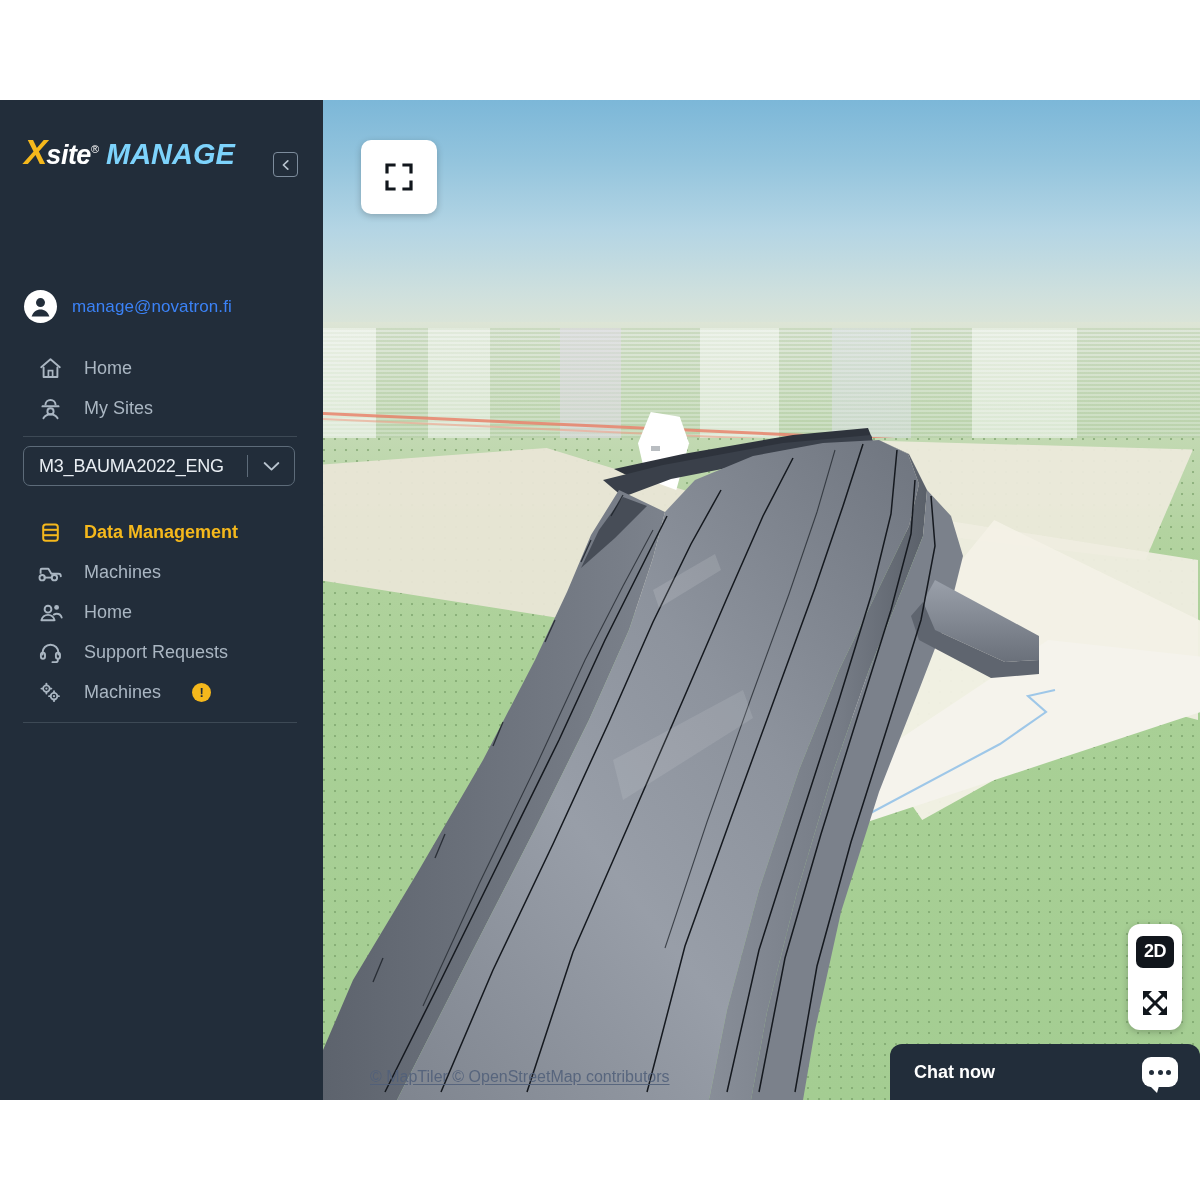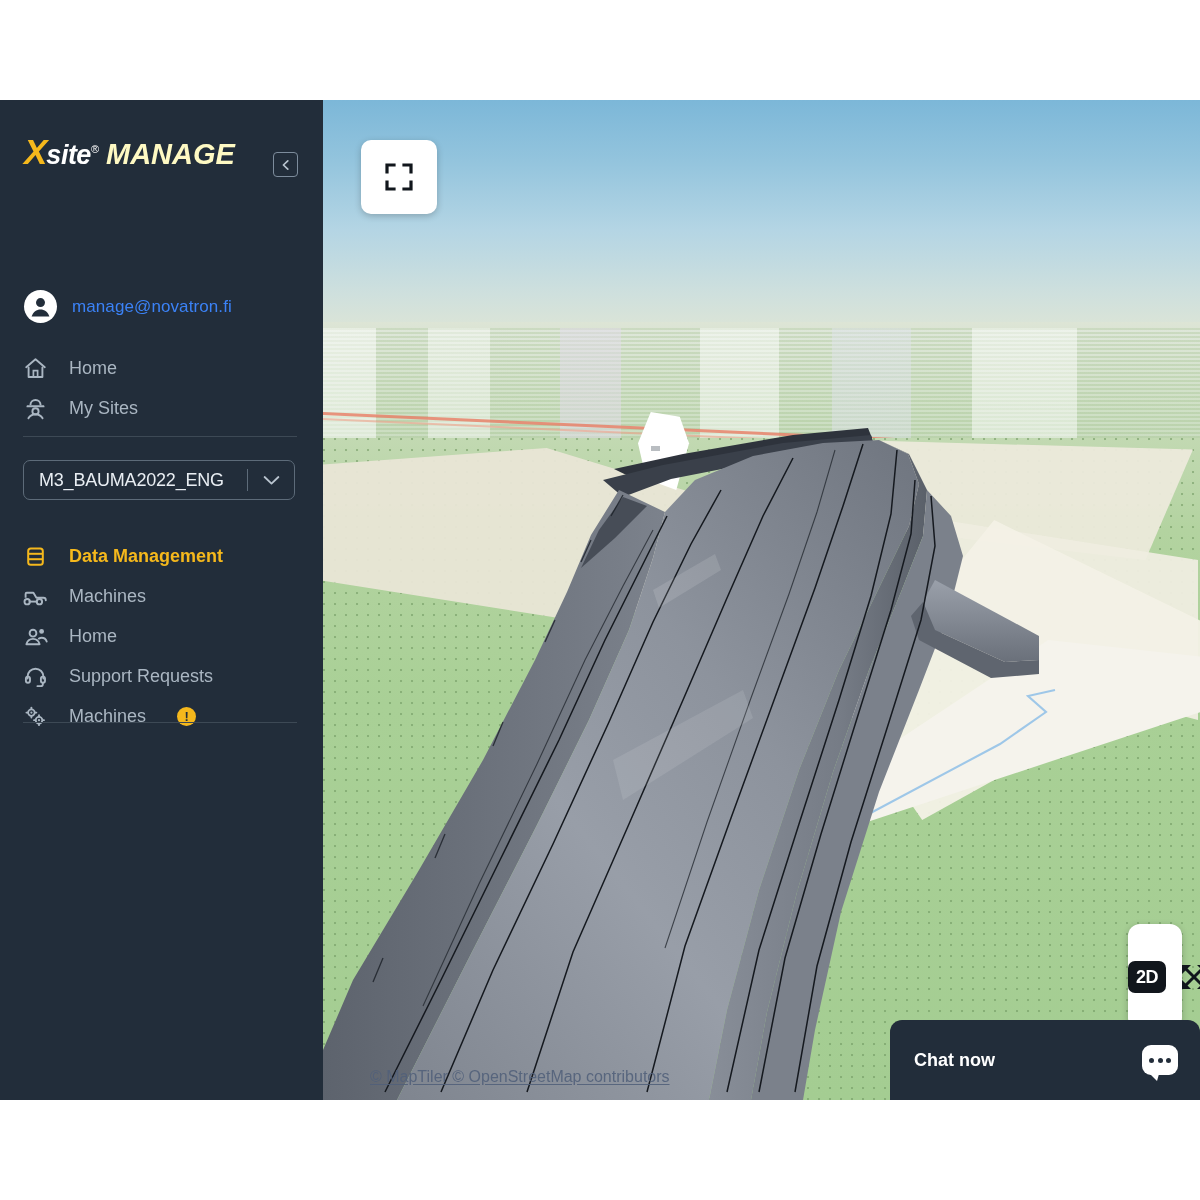--- a/index.html
+++ b/index.html
@@ -24,64 +24,64 @@
 
   .brand-row{
     position:absolute;left:0;top:22px;width:323px;height:46px;
     display:flex;align-items:center;
   }
   .logo{margin-left:24px;display:flex;align-items:baseline;
         font-style:italic;font-weight:bold;line-height:1;white-space:nowrap;}
   .logo .lx{color:#f5b81c;font-size:35px;letter-spacing:-1px;font-weight:bold;}
   .logo .lsite{color:#ffffff;font-size:27px;font-weight:bold;letter-spacing:-0.5px;margin-top:21px;}
   .logo .lreg{color:#ffffff;font-size:11px;font-style:normal;position:relative;top:-11px;font-weight:normal;}
-  .logo .lmanage{color:#fef9c3;font-size:29px;font-weight:bold;margin-left:7px;letter-spacing:0px;}
+  .logo .lmanage{color:#7dd3fc;font-size:29px;font-weight:bold;margin-left:7px;letter-spacing:0px;}
 
   .collapse-btn{
     position:absolute;right:25px;top:30px;
     width:23px;height:23px;border:1.6px solid #7d8c9c;border-radius:4px;
     display:flex;align-items:center;justify-content:center;cursor:pointer;
     background:transparent;
   }
 
   .account-row{
     position:absolute;left:24px;top:190px;display:flex;align-items:center;gap:15px;
   }
   .avatar{
     width:33px;height:33px;border-radius:50%;background:#ffffff;
     display:flex;align-items:center;justify-content:center;flex:0 0 33px;
   }
   .account-email{font-size:17px;color:#3b82f6;letter-spacing:.1px;}
 
   .nav-top{position:absolute;left:0;top:248px;width:323px;}
   .nav-item{
-    display:flex;align-items:center;height:40px;padding-left:21px;gap:20px;
+    display:flex;align-items:center;height:40px;padding-left:36px;gap:20px;
     cursor:pointer;font-size:18px;color:#aab6c2;box-sizing:border-box;
   }
   .nav-item .ico{width:28px;height:28px;flex:0 0 28px;display:flex;align-items:center;justify-content:center;}
   .nav-item.active{color:#f5b81c;font-weight:bold;}
 
   .divider{
     position:absolute;left:23px;width:274px;height:1px;background:#3d4955;
   }
   #div-top{top:336px;}
   #div-bottom{top:622px;}
 
   .site-select{
-    position:absolute;left:23px;top:360px;width:272px;height:40px;
+    position:absolute;left:23px;top:346px;width:272px;height:40px;
     border:1.5px solid #5d6b79;border-radius:7px;box-sizing:border-box;
     display:flex;align-items:center;cursor:pointer;background:transparent;
   }
   .site-select .label{
     flex:1;font-size:18px;color:#e9eef3;padding-left:15px;white-space:nowrap;letter-spacing:-.2px;
   }
   .site-select .sep{width:1px;height:22px;background:#5d6b79;}
   .site-select .chev{width:46px;display:flex;align-items:center;justify-content:center;}
 
-  .nav-mid{position:absolute;left:0;top:436px;width:321px;}
+  .nav-mid{position:absolute;left:0;top:412px;width:321px;}
   .nav-mid .nav-item{height:40px;}
 
   .warn-badge{
     width:19px;height:19px;border-radius:50%;background:#f5b81c;
     display:flex;align-items:center;justify-content:center;margin-left:11px;
     color:#222d3a;font-size:13px;font-weight:bold;line-height:1;
   }
 
   
   #viewport{
@@ -156,38 +156,38 @@
   .ctrl-card{
     position:absolute;background:#ffffff;border-radius:10px;
     box-shadow:0 2px 7px rgba(0,0,0,.22);
   }
   #fullscreen-btn{
     left:38px;top:40px;width:76px;height:74px;
     display:flex;align-items:center;justify-content:center;cursor:pointer;
   }
   #right-ctrls{
     right:18px;bottom:70px;width:54px;height:106px;border-radius:12px;
-    display:flex;flex-direction:row;align-items:center;justify-content:space-between;gap:13px;
+    display:flex;flex-direction:column;align-items:center;justify-content:center;gap:13px;
   }
   .ctrl-sq{width:38px;height:38px;display:flex;align-items:center;justify-content:center;cursor:pointer;}
   .badge2d{
     width:38px;height:32px;background:#11161c;border-radius:7px;
     color:#fff;font-size:18px;font-weight:bold;display:flex;align-items:center;justify-content:center;
     letter-spacing:-.5px;
   }
 
   
   #attribution{
     position:absolute;left:12px;bottom:14px;font-size:16px;color:#51607a;
     text-decoration:underline;text-underline-offset:2px;white-space:nowrap;opacity:.88;margin-left:35px;
   }
 
   
   #chat-widget{
-    position:absolute;right:0;bottom:0;width:310px;height:80px;
+    position:absolute;right:0;bottom:0;width:310px;height:56px;
     background:#222d3a;border-radius:12px 12px 0 0;
     display:flex;align-items:center;justify-content:space-between;
     padding:0 22px 0 24px;box-sizing:border-box;cursor:pointer;
   }
   #chat-widget .chat-label{color:#ffffff;font-size:18px;font-weight:bold;}
   .chat-bubble{
     width:36px;height:30px;background:#fff;border-radius:9px;position:relative;
     display:flex;align-items:center;justify-content:center;gap:3.5px;
   }
   .chat-bubble:after{

